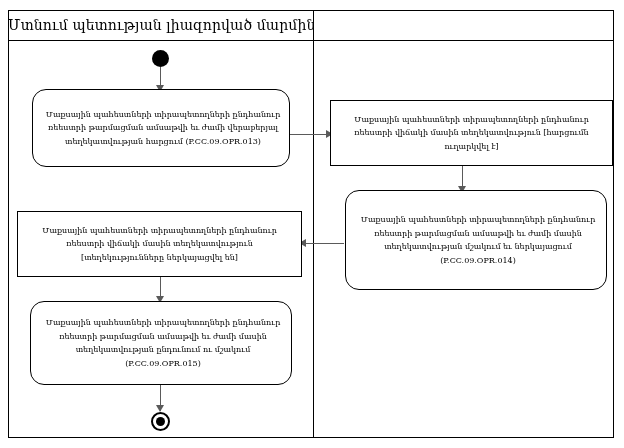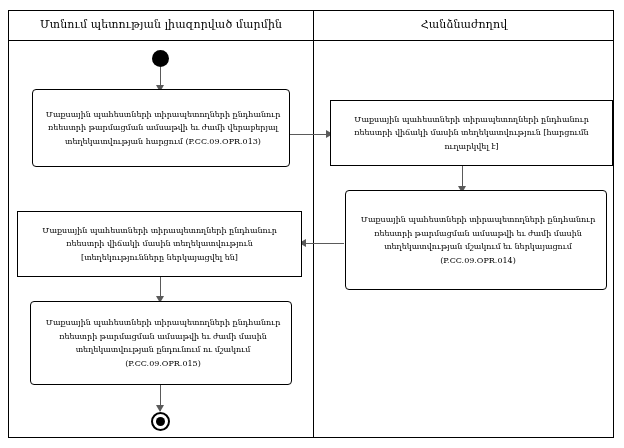--- a/index.html
+++ b/index.html
@@ -47,21 +47,21 @@
     width: 606px;
     height: 1px;
     background: #000000;
   }
   .lane-header {
     position: absolute;
     top: 10px;
     height: 30px;
     line-height: 30px;
     text-align: center;
-    font-size: 11px;
+    font-size: 14px;
     letter-spacing: 0.1px;
     white-space: nowrap;
     overflow: hidden;
   }
   .lane-header.left  { left: 8px;   width: 306px; }
   .lane-header.right { left: 314px; width: 300px; }
 
   
   .node {
     position: absolute;
@@ -70,21 +70,21 @@
     background: #ffffff;
     display: flex;
     align-items: center;
     justify-content: center;
     text-align: center;
     font-size: 8px;
     line-height: 13.5px;
     padding: 4px 8px;
     z-index: 3;
   }
-  .node.action { border-radius: 4px; padding-left: 12px; }
+  .node.action { border-radius: 14px; padding-left: 12px; }
   .node.signal { border-radius: 0; justify-content: center; }
   .node .txt { display: block; width: 100%; }
 
   
   .initial-node {
     position: absolute;
     width: 17px;
     height: 17px;
     border-radius: 50%;
     background: #000000;
@@ -149,21 +149,20 @@
 </head>
 <body>
 
 <div id="canvas">
 
   <div class="lane-frame"></div>
   <div class="lane-divider-h"></div>
   <div class="lane-divider-v"></div>
 
   <div class="lane-header left">Մտնում պետության լիազորված մարմին</div>
-  <div class="lane-header right">Հանձնաժողով</div>
 
   <div class="edge-v" style="left:160px; top:67px; height:22px;"></div>
   <div class="arrow down" style="left:156px; top:85px;"></div>
 
   <div class="edge-h" style="left:290px; top:134px; width:42px;"></div>
   <div class="arrow right" style="left:326px; top:130px;"></div>
 
   <div class="edge-v" style="left:462px; top:166px; height:24px;"></div>
   <div class="arrow down" style="left:458px; top:186px;"></div>
 

